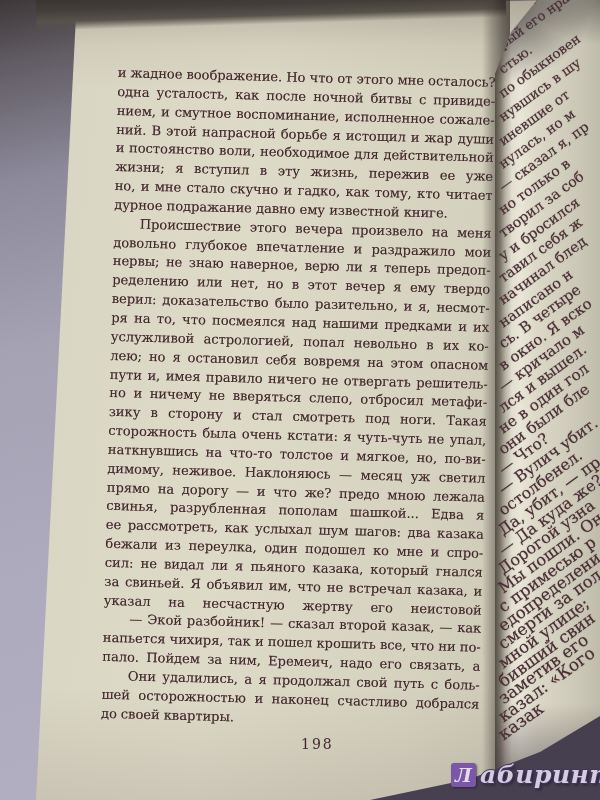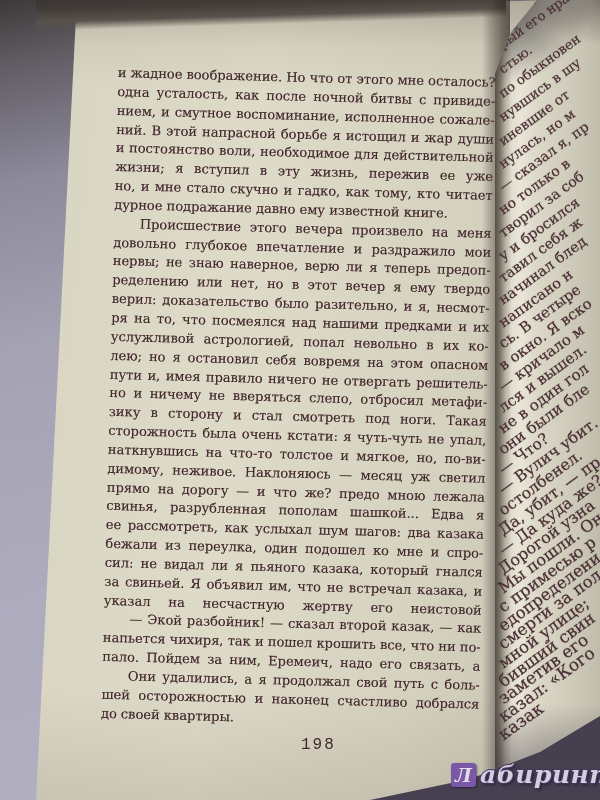--- a/index.html
+++ b/index.html
@@ -32,21 +32,21 @@
   }
   .tl{
     font-size:13px;line-height:18.85px;height:18.85px;overflow:hidden;
     text-align:justify;text-align-last:justify;
     text-shadow:0 0 .6px rgba(67,41,46,.5);
   }
   .tl.ind{text-indent:26px;}
   .tl.end{text-align-last:left;}
   .page-number{
     position:absolute;left:301px;top:736px;
-    font-size:16px;letter-spacing:2px;color:var(--ink,#43292e);font-family:Liberation Mono, monospace;
+    font-size:14px;letter-spacing:2px;color:var(--ink,#43292e);
   }
   
   .gutter{
     position:absolute;left:482px;top:0;width:28px;height:800px;z-index:3;
     background:linear-gradient(90deg,rgba(70,63,55,0) 0%,rgba(70,63,55,.35) 35%,rgba(44,39,34,.55) 72%,rgba(44,39,34,.68) 100%);
   }
   
   .right-page{
     position:absolute;left:495px;top:0;width:105px;height:800px;z-index:4;
     clip-path:polygon(0px 74px,16px 32px,42px 0px,105px 0px,105px 800px,0px 800px);

